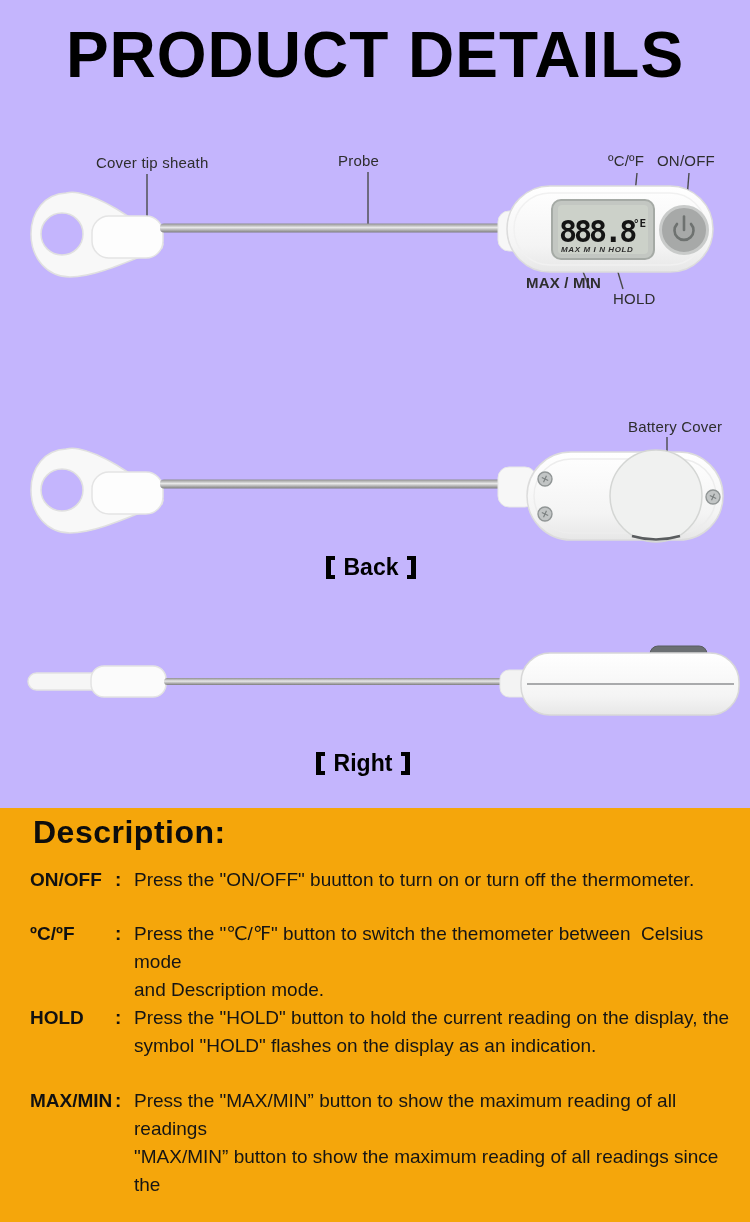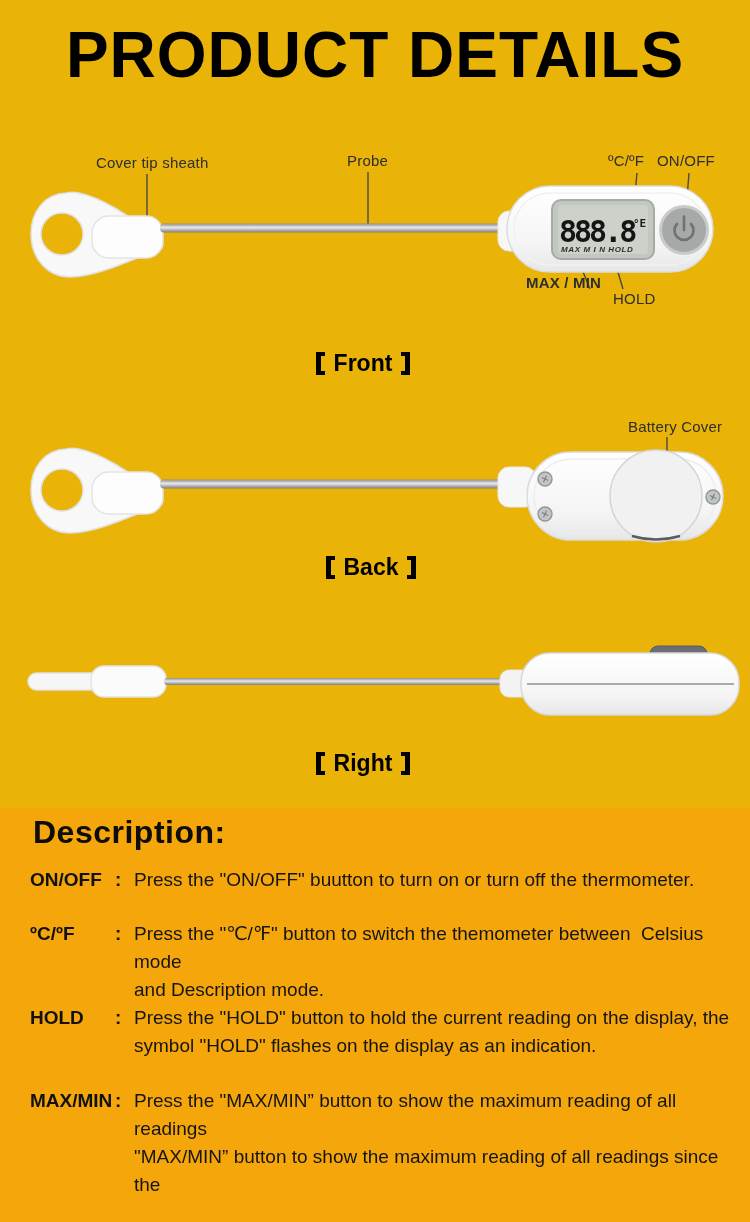--- a/index.html
+++ b/index.html
@@ -1,18 +1,18 @@
 <!DOCTYPE html>
 <html><head>
 <meta charset="utf-8">
 <style>
   * { margin:0; padding:0; box-sizing:border-box; }
   body { background:#fff; }
   .page {
-    position:relative; width:750px; height:1222px; background:#eab308;
+    position:relative; width:750px; height:1222px; background:#c4b5fd;
     font-family:"Liberation Sans","DejaVu Sans",sans-serif; overflow:hidden;
   }
   .page-title {
     position:absolute; top:18px; left:0; width:750px; text-align:center;
     font-size:64px; font-weight:700; letter-spacing:1px; color:#000;
     transform:scaleY(1.02);
   }
   .art { position:absolute; left:0; top:0; width:750px; height:1222px; }
   .part-label {
     position:absolute; font-size:15px; color:#2e2e2e; letter-spacing:0.2px;
@@ -135,31 +135,28 @@
       <rect x="91" y="666" width="75" height="31" rx="13" fill="#fbfbfb" stroke="#e3e3e3" stroke-width="1.5"></rect>
       <rect x="164" y="678" width="348" height="7" rx="3.5" fill="url(#shaftGrad)"></rect>
       <rect x="500" y="670" width="40" height="27" rx="9" fill="#f3f3f3" stroke="#e6e6e6"></rect>
       <rect x="650" y="646" width="57" height="16" rx="8" fill="#6b6f73" stroke="#585c60"></rect>
       <rect x="521" y="653" width="218" height="62" rx="29" fill="url(#bodyGrad)" stroke="#d8d8d8" stroke-width="1.5"></rect>
       <line x1="527" y1="684" x2="734" y2="684" stroke="#8f9193" stroke-width="1.3"></line>
     </g>
   </svg>
 
   <div class="part-label" style="left:96px; top:154px;">Cover tip sheath</div>
-  <div class="part-label" style="left:347px; top:152px;">Probe</div>
+  <div class="part-label" style="left:338px; top:152px;">Probe</div>
   <div class="part-label" style="left:608px; top:152px;">ºC/ºF</div>
   <div class="part-label" style="left:657px; top:152px;">ON/OFF</div>
   <div class="part-label" style="left:526px; top:274px;font-weight:bold;">MAX / MIN</div>
   <div class="part-label" style="left:613px; top:290px;">HOLD</div>
 
   <div class="part-label" style="left:611px; top:418px;margin-left:17px;">Battery Cover</div>
 
-  <div class="view-caption" style="top:350px;">
-    <span class="bracket bl"></span><span>Front</span><span class="bracket br"></span>
-  </div>
   <div class="view-caption" style="top:554px;margin-left:8px;">
     <span class="bracket bl"></span><span>Back</span><span class="bracket br"></span>
   </div>
   <div class="view-caption" style="top:750px;">
     <span class="bracket bl"></span><span>Right</span><span class="bracket br"></span>
   </div>
 
   <div class="desc">
     <div class="desc-heading">Description:</div>
 

